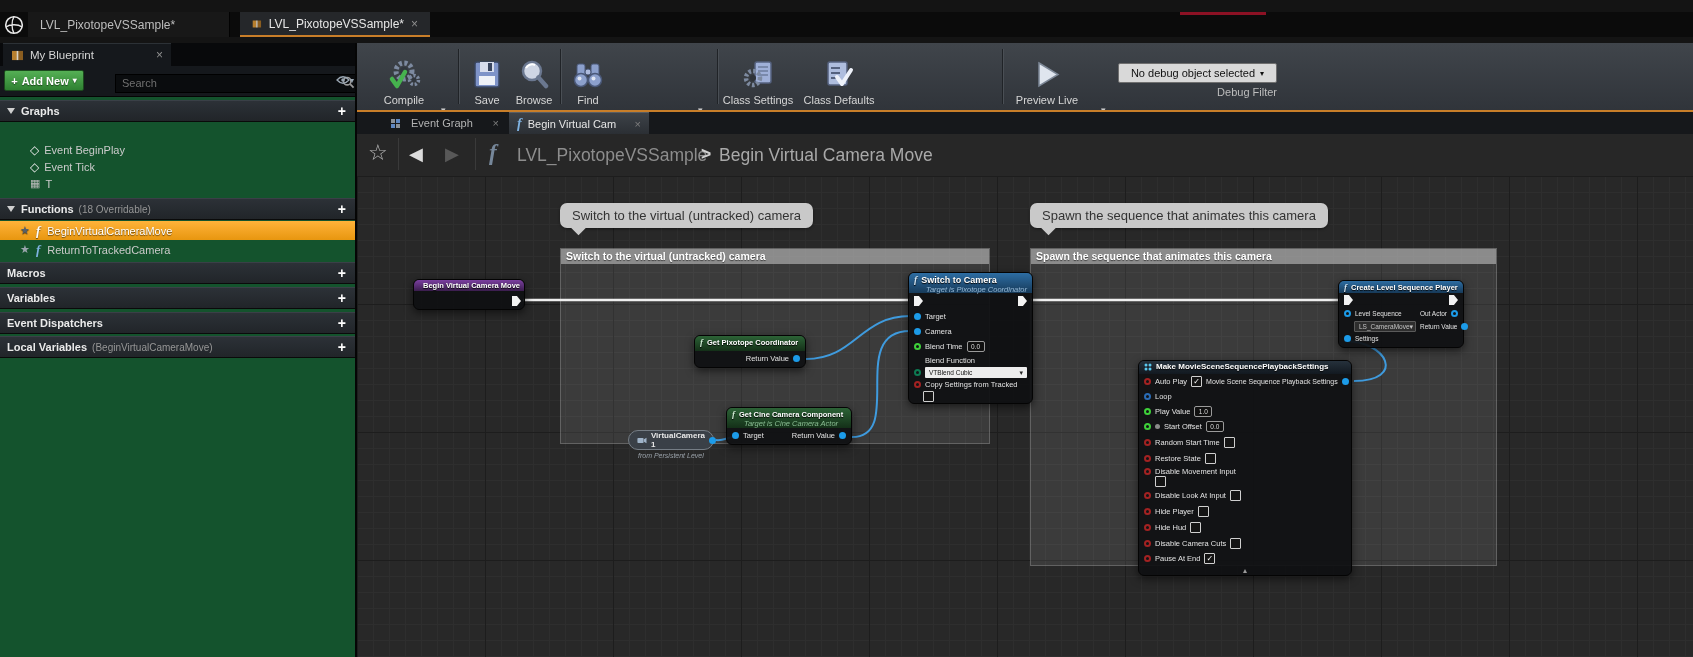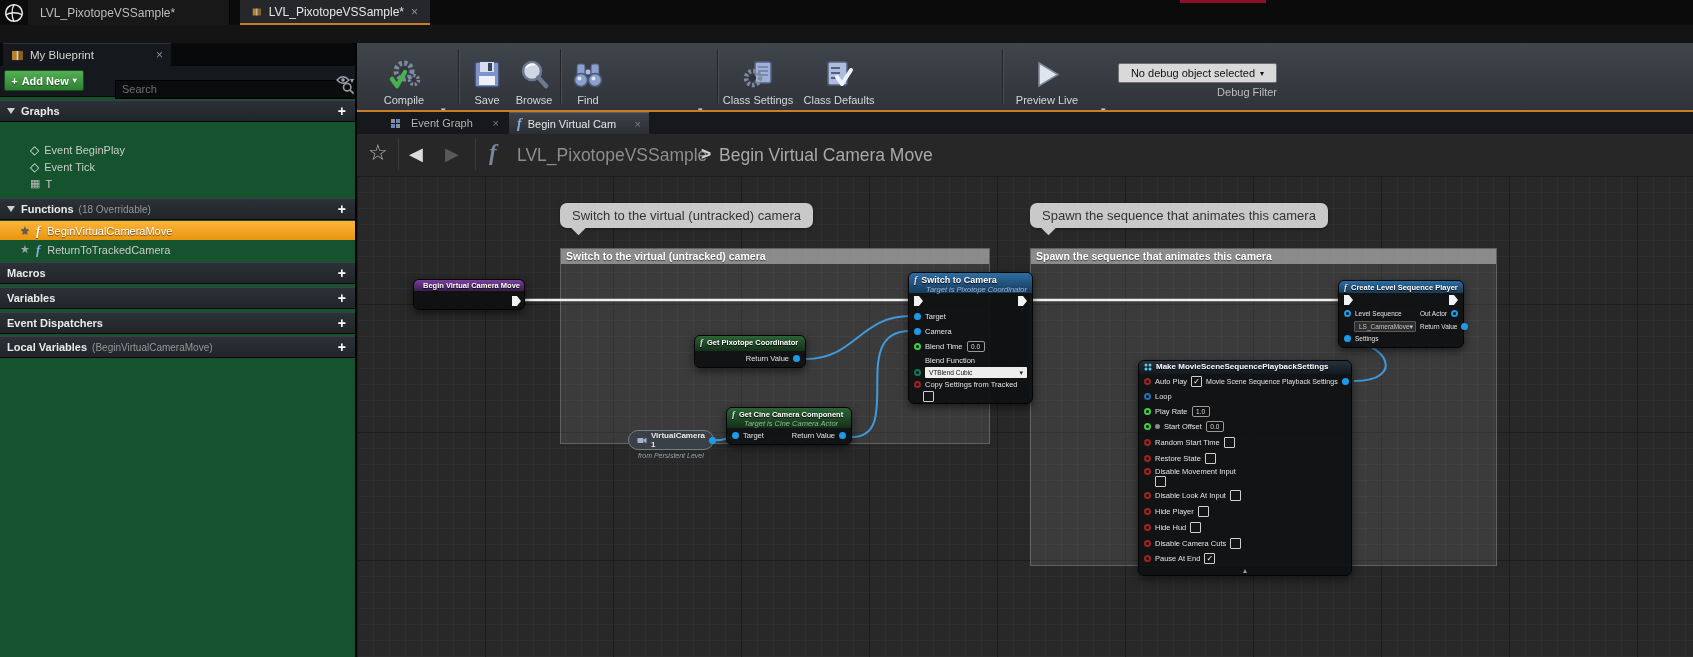--- a/index.html
+++ b/index.html
@@ -1,37 +1,37 @@
 <!DOCTYPE html>
 <html><head>
 <meta charset="utf-8">
 <style>
   html,body{margin:0;padding:0;background:#000;}
   #stage{position:relative;width:1693px;height:657px;overflow:hidden;background:#141414;
          font-family:"Liberation Sans",sans-serif;-webkit-font-smoothing:antialiased;}
   .abs{position:absolute;}
   
-  #titlebar{left:0;top:0;width:1693px;height:25px;background:#0b0b0b;text-align:center;}
+  #titlebar{left:0;top:12px;width:1693px;height:25px;background:#0b0b0b;text-align:center;}
   .logo-box{left:0;top:0;width:28px;height:25px;display:flex;align-items:center;justify-content:center;}
   .app-tab{top:0;height:25px;display:flex;align-items:center;gap:7px;padding:0 12px;box-sizing:border-box;font-size:12px;}
   .app-tab.inactive{left:28px;width:202px;background:#181818;color:#bdbdbd;border-right:1px solid #020202;}
   .app-tab.active{left:240px;width:190px;background:#25272a;color:#e6e6e6;border-bottom:2px solid #c87e29;}
   .tab-close{color:#8f8f8f;font-size:12px;margin-left:auto;}
   .red-strip{left:1180px;top:0;width:86px;height:3px;background:#8c1124;}
   
   #menubar{left:0;top:25px;width:1693px;height:18px;background:#111214;display:flex;align-items:center;gap:0;padding-left:10px;box-sizing:border-box;}
   .mi{color:#cfcfcf;font-size:11.5px;padding:0 13px;}
   
   #sidebar{left:0;top:43px;width:355px;height:614px;background:#14532d;}
   #splitter{left:355px;top:43px;width:2px;height:614px;background:#050505;}
   #sb-tabstrip{left:0;top:0;width:355px;height:23px;background:#08090b;}
   #sb-tab{left:3px;top:0;width:168px;height:23px;background:#15181c;border-top:1px solid #2c3136;display:flex;align-items:center;gap:6px;padding:0 8px;box-sizing:border-box;color:#d6d6d6;font-size:11.5px;}
   #sb-toolbar{left:0;top:23px;width:355px;height:30px;background:#15181c;border-bottom:1px solid #050505;}
   #add-new{left:4px;top:4px;width:80px;height:21px;background:linear-gradient(#55b055,#2e8031);border:1px solid #1c4a1e;border-radius:2px;color:#fff;font-size:11px;font-weight:bold;display:flex;align-items:center;justify-content:center;gap:4px;text-shadow:0 1px 1px rgba(0,0,0,.5);box-sizing:border-box;}
-  #search-wrap{left:88px;top:13px;width:244px;height:19px;padding-left:27px;}
+  #search-wrap{left:88px;top:7px;width:244px;height:19px;padding-left:27px;}
   #search-input{width:100%;height:100%;background:#0a0c0e;border:1px solid #000;color:#bbb;font-size:11px;padding:0 20px 0 6px;box-sizing:border-box;font-family:"Liberation Sans",sans-serif;}
   #search-input::placeholder{color:#6f6f6f;}
   .sec{left:0;width:355px;height:22px;background:linear-gradient(#2c3137,#212529);border-top:1px solid #3a4047;border-bottom:1px solid #0a0a0a;display:flex;align-items:center;padding-left:7px;box-sizing:border-box;}
   .sec-title{color:#eaeaea;font-size:11px;font-weight:bold;}
   .sec-sub{color:#969696;font-size:10px;margin-left:5px;}
   .sec-plus{position:absolute;right:9px;color:#fff;font-size:14px;font-weight:bold;line-height:10px;}
   .tri{width:0;height:0;border-left:4px solid transparent;border-right:4px solid transparent;border-top:6px solid #cfcfcf;margin-right:6px;}
   .tri-sm{width:0;height:0;border-left:3.5px solid transparent;border-right:3.5px solid transparent;border-top:5px solid #cfcfcf;margin-right:5px;}
   .srow{left:0;width:355px;height:17px;display:flex;align-items:center;color:#cbcbcb;font-size:11px;box-sizing:border-box;}
   .srow.sel{background:linear-gradient(#ffb33a,#e8960f);color:#fff;text-shadow:0 1px 1px rgba(0,0,0,.6);}
@@ -463,21 +463,21 @@
             <span style="font-size:7px">Movie Scene Sequence Playback Settings</span>
             <span class="pin p-obj fl"></span>
           </span>
       </div>
       <div class="prow" style="height:15px">
           <span class="pin p-obj" style="border-color:#2a6bb5"></span>
           <span>Loop</span>
         </div>
       <div class="prow" style="height:15px">
           <span class="pin p-float"></span>
-          <span>Play Rate</span>
+          <span>Play Value</span>
           <span class="vbox">1.0</span>
         </div>
       <div class="prow" style="height:15px">
           <span class="pin p-float"></span>
           <span class="advdot"></span>
           <span>Start Offset</span>
           <span class="vbox">0.0</span>
         </div>
       <div class="prow" style="height:16px">
           <span class="pin p-bool"></span>

